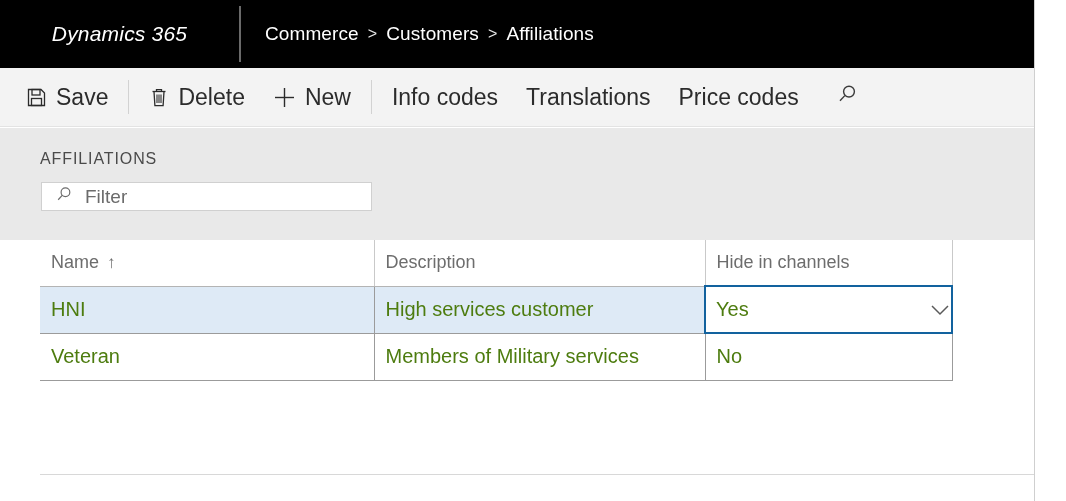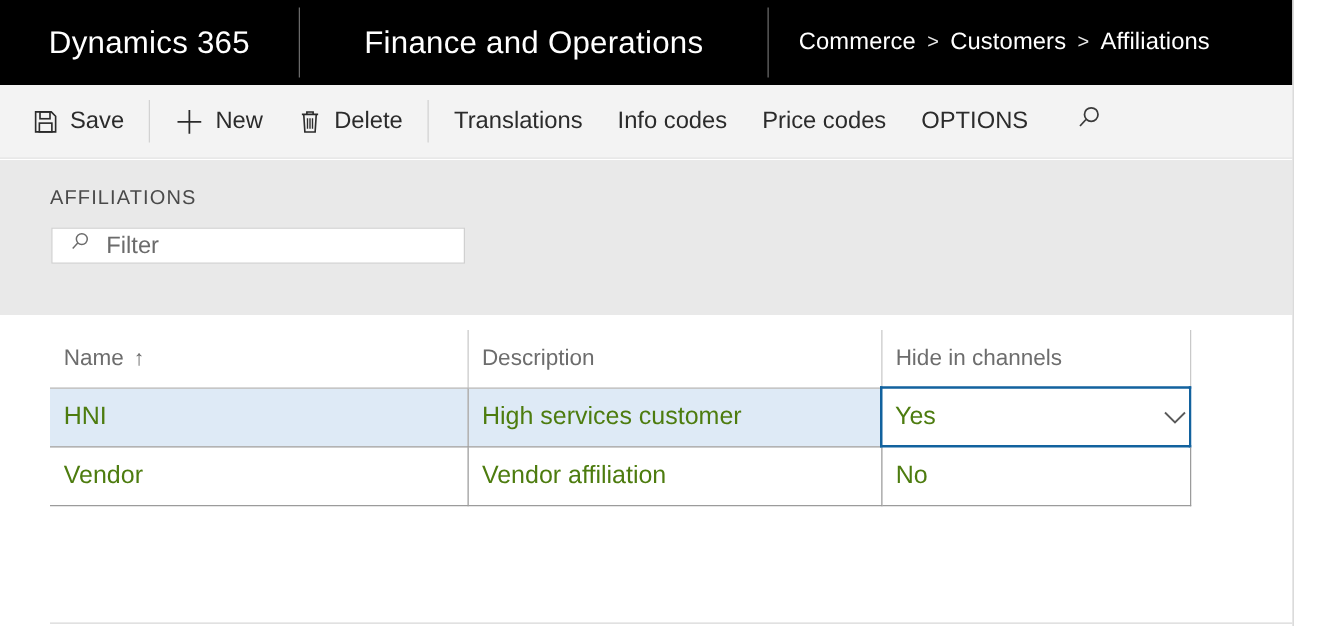--- a/index.html
+++ b/index.html
@@ -23,23 +23,24 @@
     display: flex; align-items: center;
   }
   .appbar-cell {
     height: 68px;
     display: flex; align-items: center;
     color: #ffffff;
   }
   .appbar-brand {
     width: 239px;
     justify-content: center;
-    font-size: 25px;
+    font-size: 21px;
     font-weight: 400;
     letter-spacing: .2px;
+    font-style: italic;
   }
   .appbar-module {
     width: 374px;
     justify-content: center;
     font-size: 25px;
     font-weight: 400;
     letter-spacing: .2px;
   }
   .appbar-divider {
     width: 1px; height: 56px;
@@ -63,21 +64,21 @@
     background: #f3f3f3;
     border-bottom: 1px solid #e3e3e3;
     display: flex; align-items: center;
     padding-left: 12px;
   }
   .tb-btn {
     display: flex; align-items: center;
     height: 59px;
     padding: 0 14px;
     color: #2b2b2b;
-    font-size: 19px;
+    font-size: 23px;
     white-space: nowrap;
     cursor: default;
   }
   .tb-btn .glyph {
     display: inline-flex; align-items: center; justify-content: center;
     margin-right: 9px;
   }
   .tb-sep {
     width: 1px; height: 34px;
     background: #d2d2d2;
@@ -110,21 +111,21 @@
     padding-left: 12px;
   }
   .filter-text {
     margin-left: 11px;
     font-size: 19px;
     color: #6b6b6b;
   }
 
   
   .grid-area {
-    position: absolute; left: 0; top: 264px;
+    position: absolute; left: 0; top: 240px;
     width: 1034px; height: 218px;
     background: #ffffff;
   }
   .grid {
     position: absolute; left: 40px; top: 0;
     width: 912px;
     border-collapse: collapse;
     table-layout: fixed;
   }
   .grid col.c-name { width: 334px; }
@@ -197,21 +198,20 @@
   }
 </style>
 </head>
 <body>
 
 <div id="app">
 
   <div class="appbar">
     <div class="appbar-cell appbar-brand">Dynamics 365</div>
     <div class="appbar-divider"></div>
-    <div class="appbar-cell appbar-module">Finance and Operations</div>
     <div class="appbar-divider"></div>
     <div class="breadcrumb">
       <span>Commerce</span>
       <span class="crumb-sep">&gt;</span>
       <span>Customers</span>
       <span class="crumb-sep">&gt;</span>
       <span>Affiliations</span>
     </div>
   </div>
 
@@ -222,51 +222,50 @@
         <svg width="21" height="21" viewBox="0 0 21 21">
           <path d="M2.5 2.5 H15 L18.5 6 V18.5 H2.5 Z" fill="none" stroke="#2b2b2b" stroke-width="1.3"></path>
           <rect x="6" y="2.5" width="8" height="5.5" fill="none" stroke="#2b2b2b" stroke-width="1.3"></rect>
           <rect x="5.5" y="11.5" width="10" height="7" fill="none" stroke="#2b2b2b" stroke-width="1.3"></rect>
         </svg>
       </span>
       <span>Save</span>
     </div>
 
     <div class="tb-sep"></div>
-
-    <div class="tb-btn">
-      <span class="glyph">
-        <svg width="23" height="23" viewBox="0 0 23 23">
-          <line x1="11.5" y1="2" x2="11.5" y2="21" stroke="#2b2b2b" stroke-width="1.4"></line>
-          <line x1="2" y1="11.5" x2="21" y2="11.5" stroke="#2b2b2b" stroke-width="1.4"></line>
-        </svg>
-      </span>
-      <span>New</span>
-    </div>
 
     <div class="tb-btn">
       <span class="glyph">
         <svg width="20" height="21" viewBox="0 0 20 21">
           <path d="M3.5 4.5 H16.5" stroke="#2b2b2b" stroke-width="1.3"></path>
           <path d="M7.5 4.5 V2.6 H12.5 V4.5" fill="none" stroke="#2b2b2b" stroke-width="1.3"></path>
           <path d="M5 4.5 L5.9 18.6 H14.1 L15 4.5" fill="none" stroke="#2b2b2b" stroke-width="1.3"></path>
           <line x1="8" y1="7.5" x2="8" y2="16" stroke="#2b2b2b" stroke-width="1.1"></line>
           <line x1="10" y1="7.5" x2="10" y2="16" stroke="#2b2b2b" stroke-width="1.1"></line>
           <line x1="12" y1="7.5" x2="12" y2="16" stroke="#2b2b2b" stroke-width="1.1"></line>
         </svg>
       </span>
       <span>Delete</span>
     </div>
 
+    <div class="tb-btn">
+      <span class="glyph">
+        <svg width="23" height="23" viewBox="0 0 23 23">
+          <line x1="11.5" y1="2" x2="11.5" y2="21" stroke="#2b2b2b" stroke-width="1.4"></line>
+          <line x1="2" y1="11.5" x2="21" y2="11.5" stroke="#2b2b2b" stroke-width="1.4"></line>
+        </svg>
+      </span>
+      <span>New</span>
+    </div>
+
     <div class="tb-sep"></div>
 
+    <div class="tb-btn">Info codes</div>
     <div class="tb-btn">Translations</div>
-    <div class="tb-btn">Info codes</div>
     <div class="tb-btn">Price codes</div>
-    <div class="tb-btn">OPTIONS</div>
 
     <div class="tb-search">
       <span>
         <svg width="24" height="24" viewBox="0 0 24 24">
           <circle cx="14" cy="8.6" r="5.4" fill="none" stroke="#3a3a3a" stroke-width="1.4"></circle>
           <line x1="9.8" y1="12.6" x2="5" y2="17.8" stroke="#3a3a3a" stroke-width="1.4"></line>
         </svg>
       </span>
     </div>
   </div>
@@ -312,22 +311,22 @@
               <span>Yes</span>
               <span class="chev">
                 <svg width="22" height="14" viewBox="0 0 22 14">
                   <polyline points="3,3 11,11 19,3" fill="none" stroke="#5a5a5a" stroke-width="1.5"></polyline>
                 </svg>
               </span>
             </span>
           </td>
         </tr>
         <tr>
-          <td>Vendor</td>
-          <td>Vendor affiliation</td>
+          <td>Veteran</td>
+          <td>Members of Military services</td>
           <td>No</td>
         </tr>
       </tbody>
     </table>
   </div>
 
   <div class="right-rail"></div>
 </div>
 
 </body></html>

